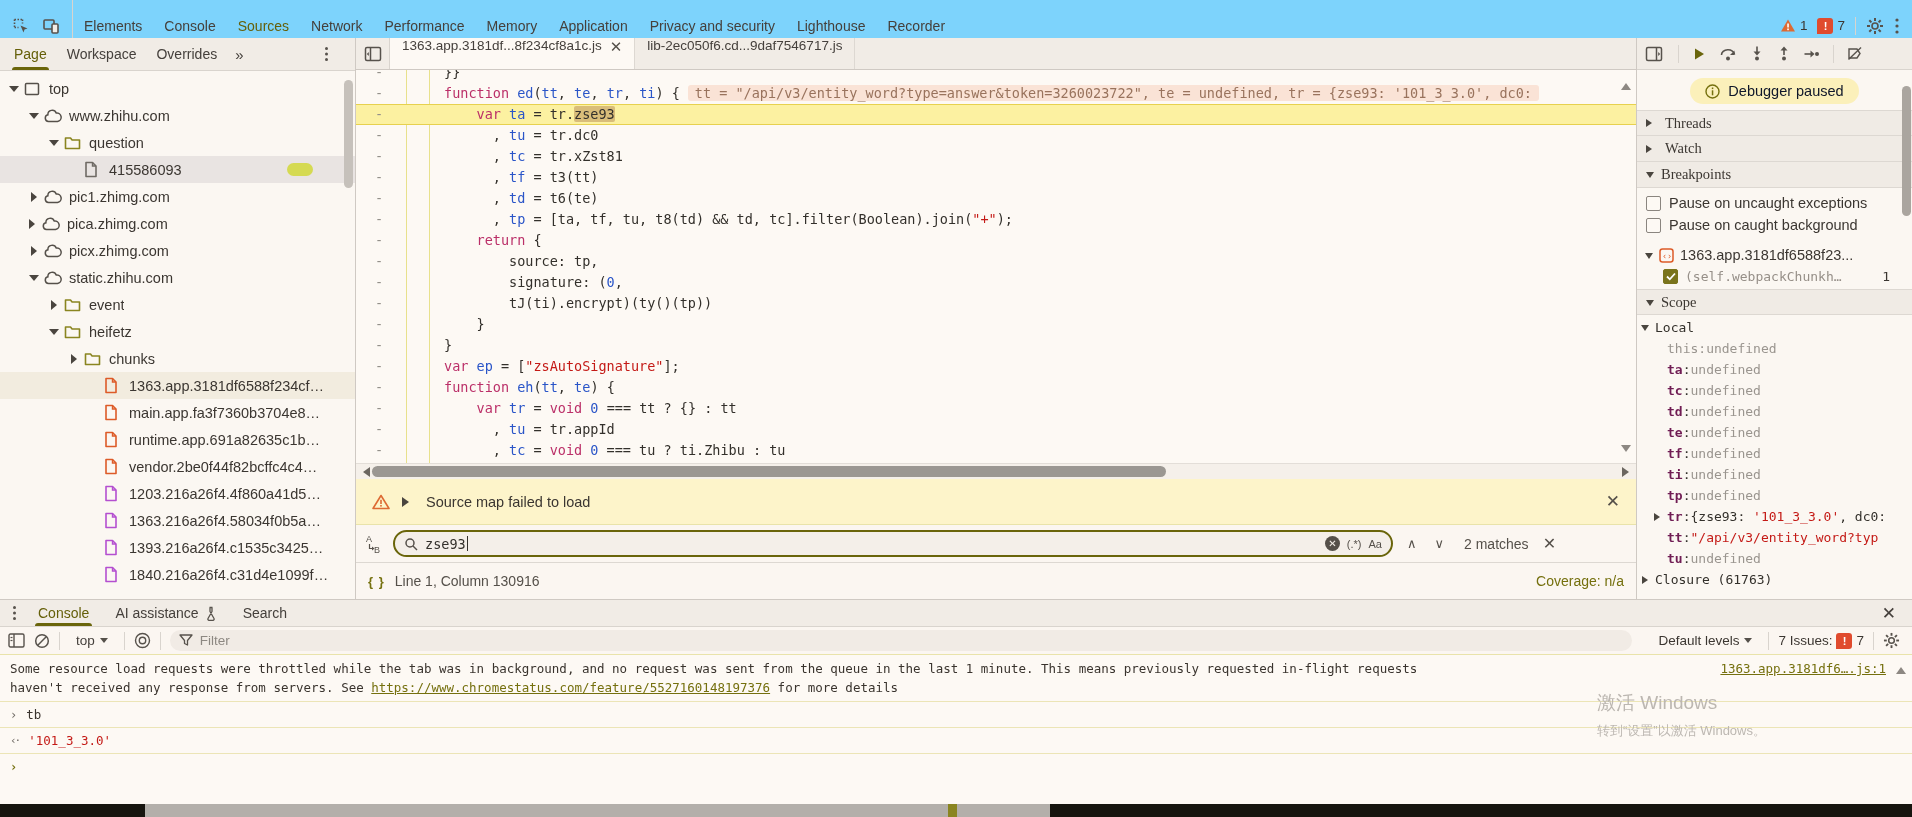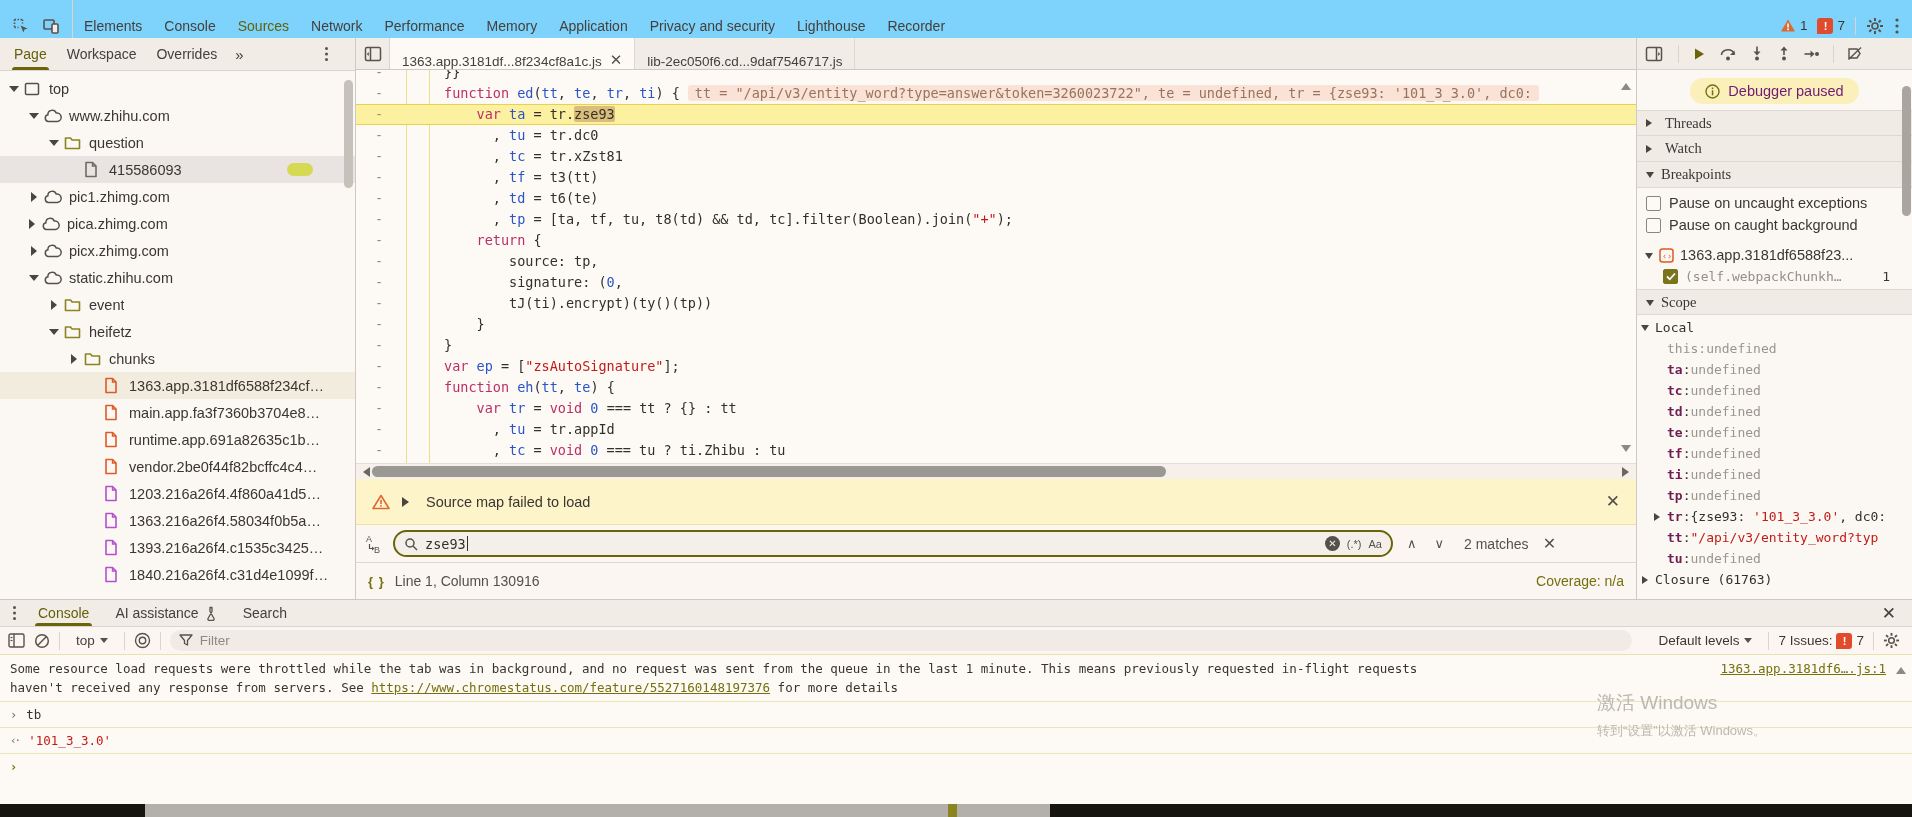--- a/index.html
+++ b/index.html
@@ -38,21 +38,21 @@
   .arr.down::before { content:""; border:5px solid transparent; border-top:6px solid #4a453f; margin-top:5px; }
   .arr.right::before { content:""; border:5px solid transparent; border-left:6px solid #4a453f; margin-left:5px; }
   .tico { width:18px; height:18px; flex:none; margin:0 7px 0 2px; display:flex; align-items:center; }
   .tlabel { overflow:hidden; text-overflow:ellipsis; }
   .tree-badge { position:absolute; right:42px; top:7px; width:26px; height:13px; background:#d5da52; border-radius:7px; }
   #side-scroll { position:absolute; right:2px; top:42px; width:9px; height:108px; background:#c6c1bb; border-radius:5px; }
 
   
   .ed-tabs { height:32px; background:#f1ece6; border-bottom:1px solid #cfc9c3; display:flex; align-items:stretch; flex:none; }
   .nav-toggle { width:34px; display:flex; align-items:center; justify-content:center; border-right:1px solid #d9d4ce; }
-  .etab { display:flex; align-items:flex-end; gap:8px; padding:0 12px; font-size:13.5px; color:#45403c; border-right:1px solid #ddd8d2; }
+  .etab { display:flex; align-items:flex-start; gap:8px; padding:0 12px; font-size:13.5px; color:#45403c; border-right:1px solid #ddd8d2; }
   .etab.active { background:#fdf9f4; }
   .etab .close-x { font-size:15px; color:#55504a; }
 
   
   #code { flex:1; position:relative; overflow:hidden; font-family:"DejaVu Sans Mono",monospace; font-size:13.5px; line-height:21px; }
   #code-lines { position:relative; top:-8px; }
   .guide { position:absolute; top:0; bottom:0; width:1px; background:#e8e18c; }
   .code-line { display:flex; height:21px; white-space:pre; position:relative; }
   .code-line.exec { background:#fcf1a1; box-shadow:inset 0 1px 0 #e7d14e, inset 0 -1px 0 #e7d14e; }
   .gutter { width:46px; flex:none; text-align:center; color:#94908a; }
@@ -87,21 +87,21 @@
   .chev { font-size:13px; color:#55504a; padding:0 4px; }
   .searchrow .close-x { font-size:16px; color:#55504a; margin-left:4px; }
 
   
   .statusrow { height:36px; flex:none; display:flex; align-items:center; gap:10px; padding:0 12px; font-size:14px; color:#55504a; background:#fbf6f1; }
   .braces { color:#75700e; font-weight:bold; font-size:13px; letter-spacing:1px; }
   .coverage { margin-left:auto; color:#75700e; }
 
   
   .dbg-controls { height:32px; background:#f1ece6; border-bottom:1px solid #d9d4ce; display:flex; align-items:center; padding:0 8px; gap:13px; }
-  .paused-pill { margin:8px auto 6px; width:fit-content; background:#fbf0ba; border-radius:15px; padding:5px 15px; font-size:14.5px; color:#701a75; display:flex; align-items:center; gap:8px; }
+  .paused-pill { margin:8px auto 6px; width:fit-content; background:#fbf0ba; border-radius:15px; padding:5px 15px; font-size:14.5px; color:#0f172a; display:flex; align-items:center; gap:8px; }
   .sec-head { height:26px; background:#f0ebe5; border-top:1px solid #ddd8d2; border-bottom:1px solid #ddd8d2; display:flex; align-items:center; gap:7px; padding:0 9px; font-size:14.5px; color:#3b3631;font-family:Liberation Serif, serif; }
   .sec-head .sarr { width:0; height:0; border:4.5px solid transparent; }
   .sarr.r { border-left:6px solid #4a453f; margin-right:2px; }
   .sarr.d { border-top:6px solid #4a453f; margin-top:5px; }
   .cb-row { display:flex; align-items:center; gap:8px; padding:3px 9px; font-size:14.5px; color:#3b3631; }
   .cbox { width:15px; height:15px; border:1.5px solid #8a857f; border-radius:2px; background:#fdf9f4; flex:none; }
   .cbox.checked { background:#7a741c; border-color:#7a741c; display:flex; align-items:center; justify-content:center; }
   .bp-file { display:flex; align-items:center; gap:6px; padding:5px 8px 3px; font-size:14.5px; color:#3b3631; white-space:nowrap; overflow:hidden; }
   .bp-entry { display:flex; align-items:center; gap:7px; padding:3px 10px 5px 26px; font-size:13px; white-space:nowrap; }
   .bp-code { color:#968f88; font-family:"DejaVu Sans Mono",monospace; overflow:hidden; flex:1; }

